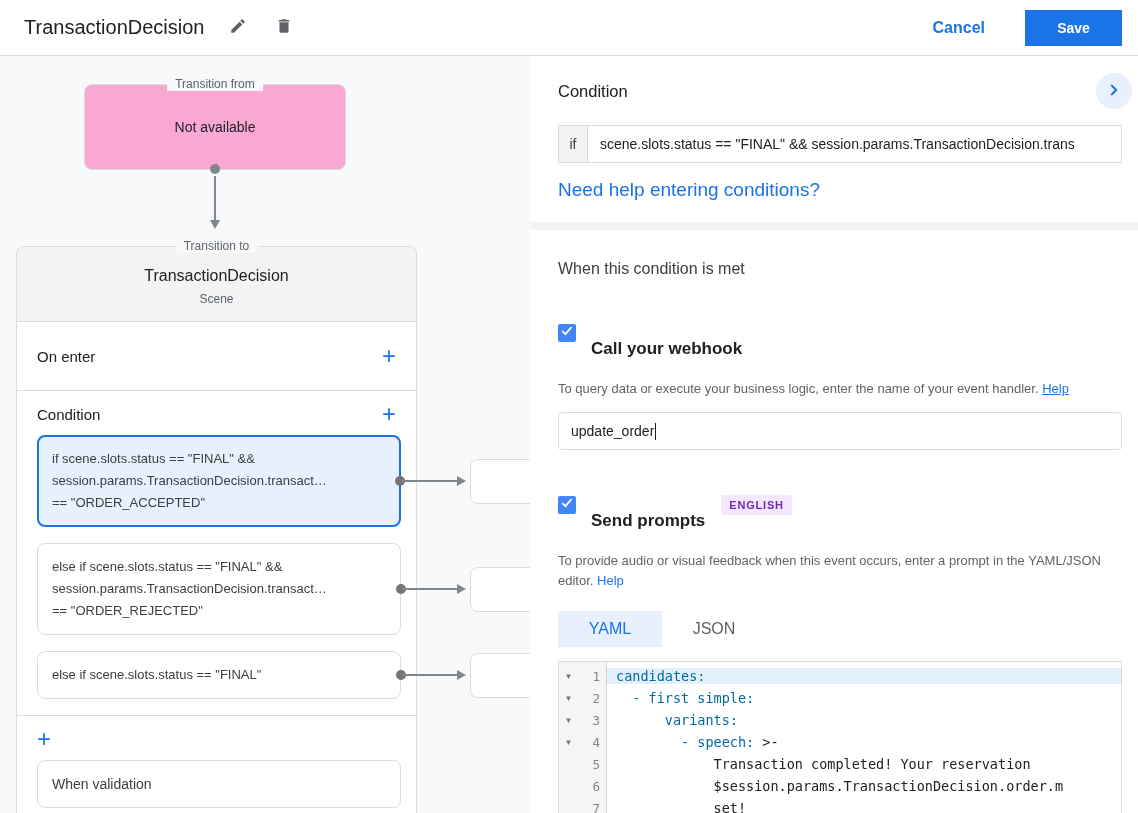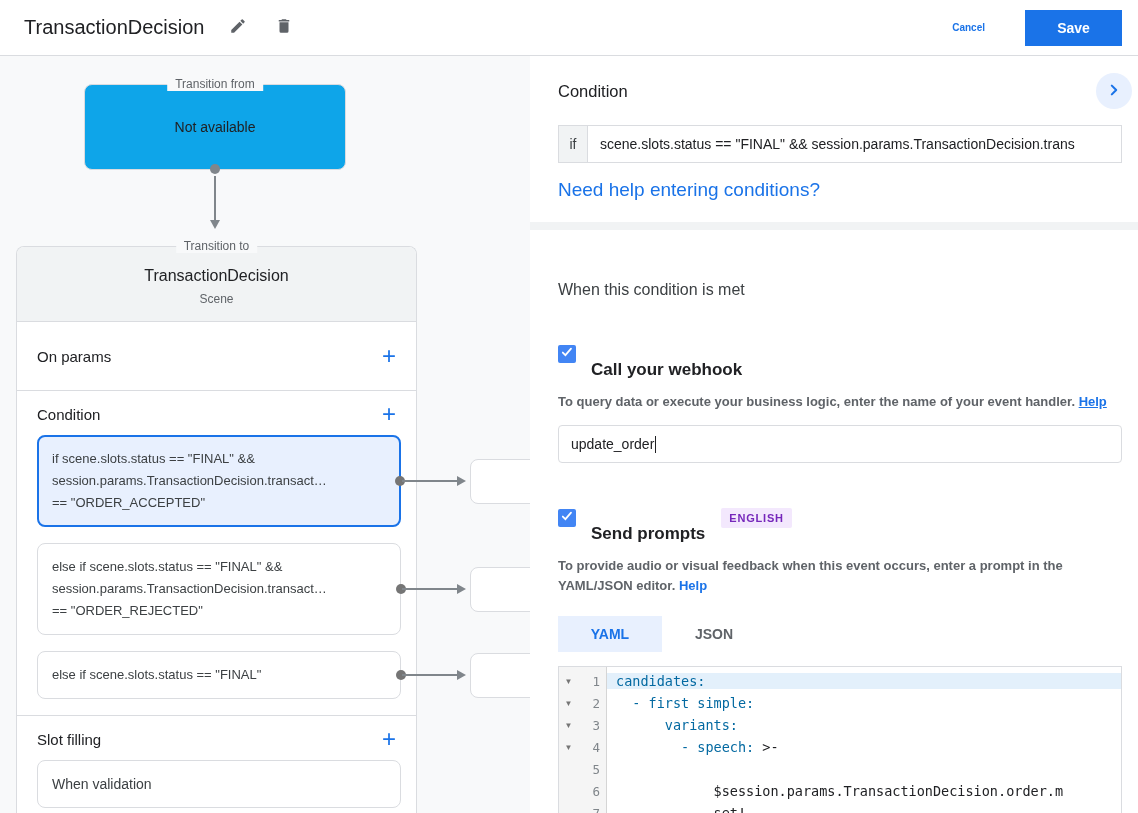--- a/index.html
+++ b/index.html
@@ -8,31 +8,31 @@
   .app { position:relative; width:1000px; height:813px; }
 
   
   .topbar { position:absolute; left:0; top:0; width:1138px; height:56px; background:#fff;
     border-bottom:1px solid #dadce0; display:flex; align-items:center; padding:0 16px 0 24px; }
   .page-title { font-size:20px; font-weight:400; color:#202124; }
   .icon-btn { width:24px; height:24px; margin-left:22px; display:flex; align-items:center;
     justify-content:center; cursor:pointer; }
   .icon-btn svg { fill:#5f6368; }
   .topbar .spacer { flex:1; }
-  .cancel-link { color:#1a73e8; font-size:10px; font-weight:700; margin-right:40px; cursor:pointer; text-decoration:none; }
+  .cancel-link { color:#1a73e8; font-size:16px; font-weight:700; margin-right:40px; cursor:pointer; text-decoration:none; }
   .save-btn { background:#1a73e8; color:#fff; border:none; border-radius:0; width:97px; height:36px;
     font-size:14px; font-weight:700; font-family:"Liberation Sans",sans-serif; cursor:pointer; }
 
   
   .left-panel { position:absolute; left:0; top:56px; width:530px; height:757px;
     background:#f8f9fa; overflow:hidden; }
   .legend { position:absolute; top:-8px; left:50%; transform:translateX(-50%);
     background:#f8f9fa; padding:0 8px; font-size:12px; color:#5f6368; white-space:nowrap; }
 
-  .tfrom-box { position:absolute; left:84px; top:28px; width:262px; height:86px; background:#0ea5e9;
+  .tfrom-box { position:absolute; left:84px; top:28px; width:262px; height:86px; background:#f9a8d4;
     border:1px solid #dadce0; border-radius:8px; display:flex; align-items:center; justify-content:center;text-align:right; }
   .tfrom-content { font-size:14px; color:#202124; }
   .tfrom-dot { position:absolute; left:50%; bottom:-5px; transform:translateX(-50%);
     width:10px; height:10px; border-radius:50%; background:#80868b; }
   .vline { position:absolute; left:214px; top:120px; width:2px; height:44px; background:#80868b; }
   .varrow { position:absolute; left:210px; top:164px; width:0; height:0;
     border-left:5px solid transparent; border-right:5px solid transparent; border-top:9px solid #80868b; }
 
   .tto { position:absolute; left:16px; top:190px; width:401px; height:567px; background:#fff;
     border:1px solid #dadce0; border-bottom:none; border-radius:8px 8px 0 0; }
@@ -68,38 +68,38 @@
   .cond-title { font-size:16.5px; color:#202124; }
   .chev-btn { position:absolute; right:-10px; top:-9px; width:36px; height:36px; border-radius:50%;
     background:#e8f0fe; border:none; display:flex; align-items:center; justify-content:center; cursor:pointer; }
   .if-row { display:flex; margin-top:24px; height:38px; }
   .if-label { width:30px; background:#f1f3f4; border:1px solid #dadce0; display:flex; align-items:center;
     justify-content:center; font-size:14px; color:#3c4043; }
   .if-input { flex:1; margin-left:-1px; border:1px solid #dadce0; background:#fff; display:flex;
     align-items:center; padding:0 12px; font-size:14px; color:#202124; white-space:nowrap; overflow:hidden; }
   .help-cond { display:inline-block; margin-top:16px; font-size:19px; color:#1a73e8; text-decoration:none; cursor:pointer; }
   .gray-band { height:8px; background:#f1f3f4; margin:21px -16px 0 -28px; }
-  .when-title { margin-top:51px; font-size:16px; color:#3c4043; }
+  .when-title { margin-top:30px; font-size:16px; color:#3c4043; }
 
   .check-row { display:flex; align-items:center; margin-top:29px; }
   .checkbox { width:18px; height:18px; border-radius:2px; background:#4285f4; display:flex;
     align-items:center; justify-content:center; cursor:pointer; flex-shrink:0; }
   .check-label { margin-left:15px; font-size:17px; font-weight:700; color:#202124;margin-top:32px; }
-  .desc { margin-top:12px; font-size:13px; color:#5f6368; line-height:20px; max-width:556px;font-weight:bold; }
+  .desc { margin-top:20px; font-size:13px; color:#5f6368; line-height:20px; max-width:556px; }
   .desc a { color:#1a73e8; text-decoration:underline; cursor:pointer; }
   .desc a.nolune { text-decoration:none; }
   .text-input { margin-top:13px; height:38px; border:1px solid #dadce0; border-radius:4px; background:#fff;
     display:flex; align-items:center; padding:0 12px; font-size:14px; color:#202124; }
   .caret { display:inline-block; width:1px; height:17px; background:#202124; margin-left:1px; }
   .badge { margin-left:16px; background:#f3e8fd; color:#7627bb; font-size:11px; font-weight:700;
     letter-spacing:0.8px; padding:4px 8px; border-radius:2px; }
 
   .tabs { display:flex; margin-top:20px; }
   .tab { width:104px; height:36px; display:flex; align-items:center; justify-content:center;
-    font-size:14px; font-weight:700; color:#5f6368; cursor:pointer; }
+    font-size:16px; font-weight:400; color:#5f6368; cursor:pointer; }
   .tab.active { background:#e8f0fe; color:#1a73e8; }
 
   .editor { position:relative; margin-top:14px; border:1px solid #dadce0; height:280px; background:#fff; }
   .gutter-bg { position:absolute; left:0; top:0; bottom:0; width:48px; background:#f5f5f5;
     border-right:1px solid #d5d5d5; }
   .ed-lines { position:relative; padding-top:3px; }
   .ed-line { display:flex; height:22px; align-items:center; }
   .ed-gutter { width:48px; flex-shrink:0; display:flex; align-items:center; position:relative; z-index:1; }
   .fold { width:16px; text-align:center; font-size:8px; color:#757575; padding-left:3px; }
   .lnum { flex:1; text-align:right; padding-right:7px; font-family:"DejaVu Sans Mono",monospace;
@@ -146,21 +146,21 @@
     <div class="vline"></div>
     <div class="varrow"></div>
 
     <div class="tto">
       <span class="legend">Transition to</span>
       <div class="scene-head">
         <div class="scene-title">TransactionDecision</div>
         <div class="scene-sub">Scene</div>
       </div>
       <div class="sec-row sec-onenter">
-        <span class="sec-label">On params</span>
+        <span class="sec-label">On enter</span>
         <span class="plus">+</span>
       </div>
       <div class="sec-block">
         <div class="sec-row">
           <span class="sec-label">Condition</span>
           <span class="plus">+</span>
         </div>
         <div id="cond-cards">
             <div class="cond-card selected">
               <div class="card-line">if scene.slots.status == "FINAL" &amp;&amp;</div>
@@ -175,21 +175,20 @@
               <span class="card-dot"></span>
             </div>
             <div class="cond-card">
               <div class="card-line">else if scene.slots.status == "FINAL"</div>
               <span class="card-dot"></span>
             </div>
           </div>
       </div>
       <div class="sec-block">
         <div class="sec-row">
-          <span class="sec-label">Slot filling</span>
           <span class="plus">+</span>
         </div>
         <div class="slot-card">
           <span>When validation</span>
         </div>
       </div>
     </div>
     <div id="connectors">
         <div class="h-line" style="top: 424px;"></div>
         <div class="h-arrow" style="top: 420px;"></div>
@@ -294,20 +293,21 @@
               <div class="fold">▼</div>
               <div class="lnum">4</div>
             </div>
             <div class="ed-code"><span class="seg-key">        - speech:</span><span class="seg-plain"> &gt;-</span></div>
           </div>
           <div class="ed-line">
             <div class="ed-gutter">
               <div class="fold"></div>
               <div class="lnum">5</div>
             </div>
+            <div class="ed-code"><span class="seg-plain">            Transaction completed! Your reservation</span></div>
           </div>
           <div class="ed-line">
             <div class="ed-gutter">
               <div class="fold"></div>
               <div class="lnum">6</div>
             </div>
             <div class="ed-code"><span class="seg-plain">            $session.params.TransactionDecision.order.m</span></div>
           </div>
           <div class="ed-line">
             <div class="ed-gutter">

